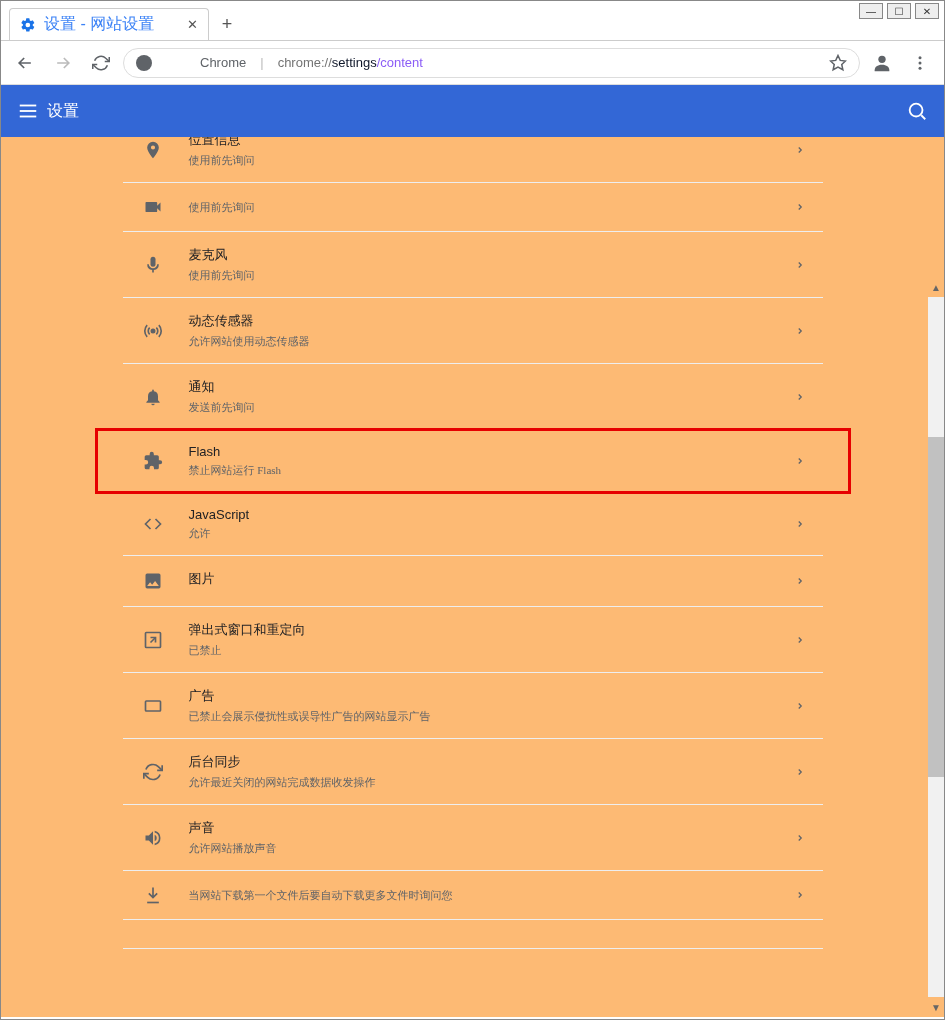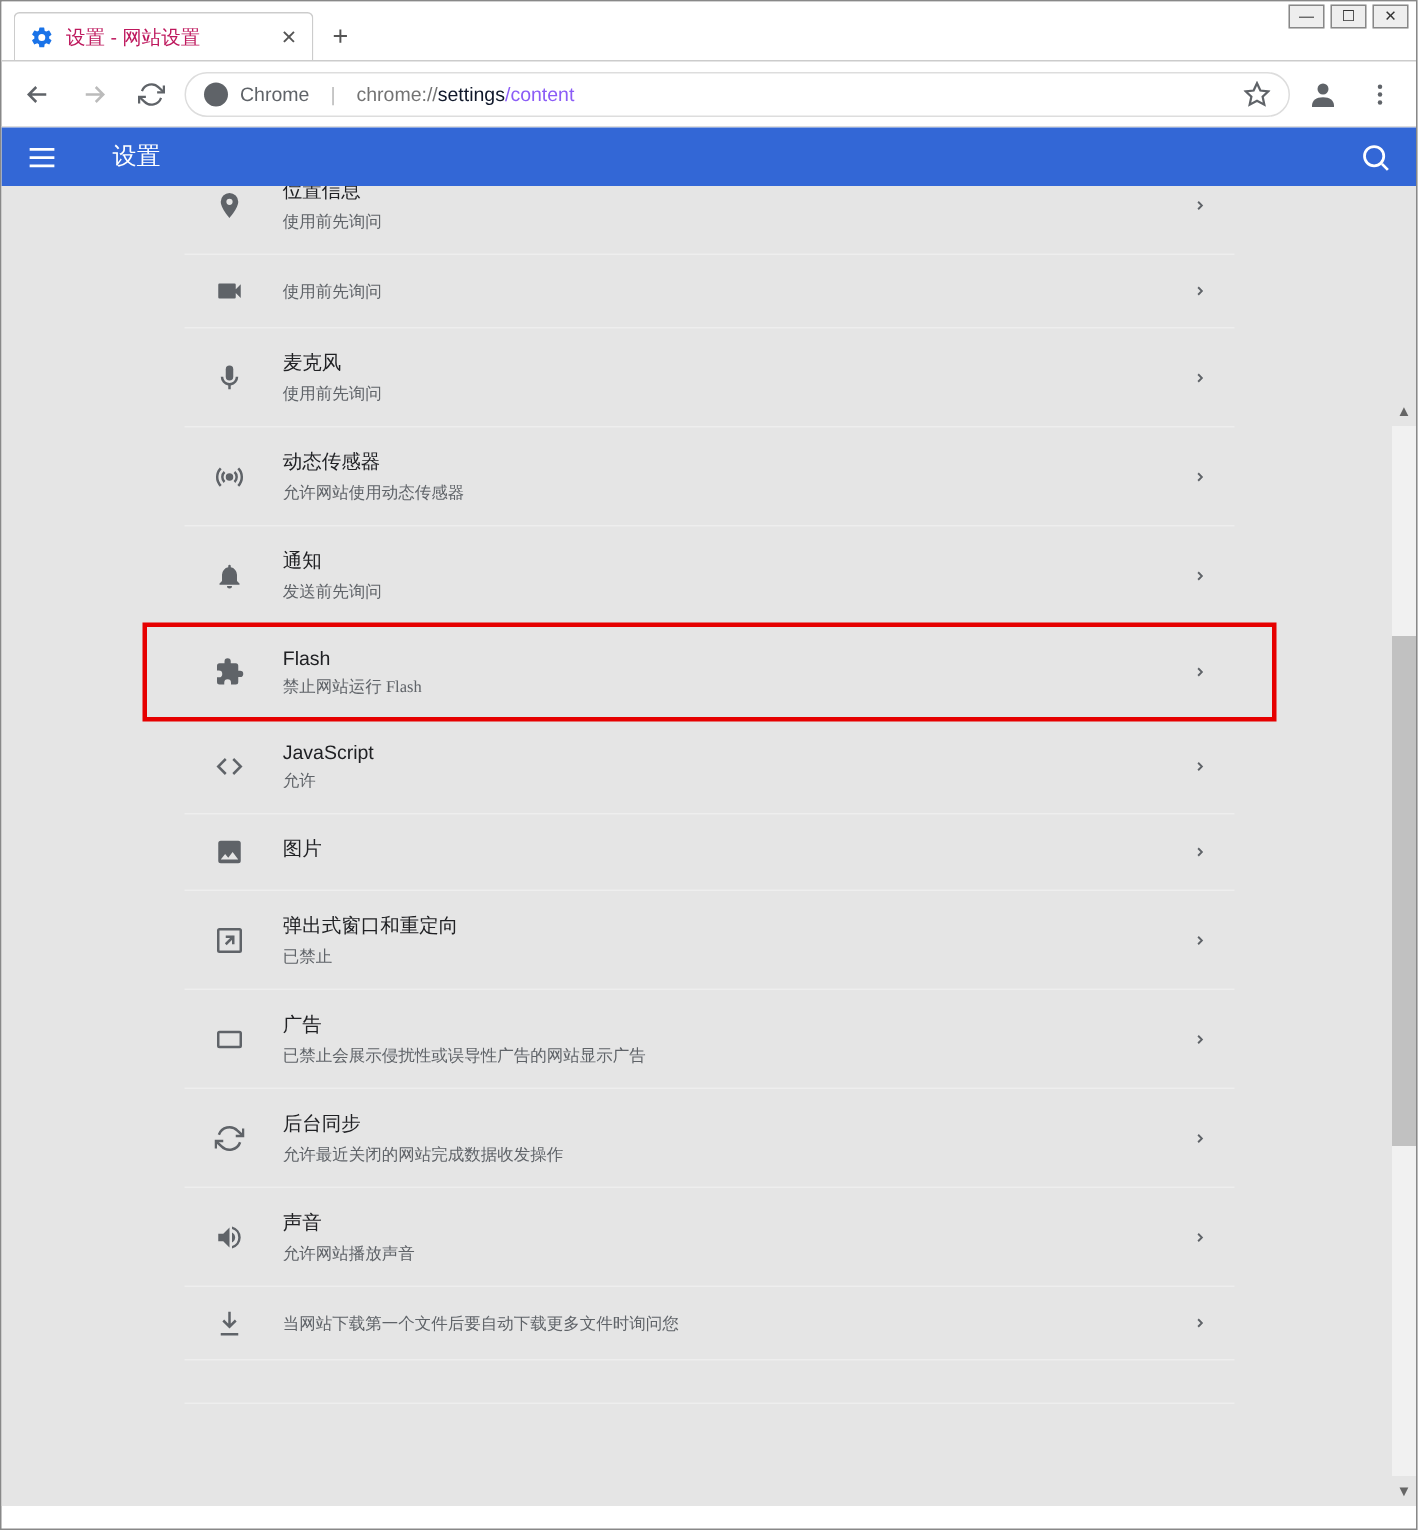--- a/index.html
+++ b/index.html
@@ -3,38 +3,38 @@
 <meta charset="utf-8">
 <style>
   * { box-sizing: border-box; margin: 0; padding: 0; }
   body { font-family: Arial, "Microsoft YaHei", sans-serif; font-size: 13px; background: #fff; width: 945px; height: 1020px; overflow: hidden; border:1px solid #888;}
   
   .titlebar { height: 40px; background: #fff; border-bottom: 1px solid #ccc; display:flex; align-items:flex-end;}
   .winctrl { position:absolute; right:6px; top:3px; display:flex; gap:4px;}
   .winbtn { width:24px; height:16px; border:1px solid #888; background:#eee; display:flex; align-items:center; justify-content:center; font-size:10px; color:#333;}
   .tab { height: 32px; background:#fff; border:1px solid #ccc; border-bottom:none; border-top-left-radius:4px; border-top-right-radius:4px; display:flex; align-items:center; padding:0 10px; margin-left:8px; min-width:200px; gap:8px; position:relative;}
   .tab .favicon { width:16px; height:16px; display:flex; align-items:center; justify-content:center; color:#1a73e8;}
-  .tab .tabtitle { flex:1; color:#be185d; font-size:13px;}
+  .tab .tabtitle { flex:1; color:#3b82f6; font-size:16px;}
   .tab .close { color:#555; }
   .newtab { width:28px; height:28px; display:flex; align-items:center; justify-content:center; color:#555; font-size:18px; margin-left:4px; margin-bottom:2px;}
   
   .toolbar { height:44px; border-bottom:1px solid #ddd; display:flex; align-items:center; padding:0 8px; gap:6px;}
   .tbtn { width:32px; height:32px; display:flex; align-items:center; justify-content:center; color:#5f6368; border-radius:50%; }
   .tbtn.disabled{ color:#bbb;}
   .addr { flex:1; height:30px; border:1px solid #ddd; border-radius:15px; display:flex; align-items:center; padding:0 12px; gap:8px; color:#5f6368;}
   .addr .chromeicon{ width:16px; height:16px; border-radius:50%; background:#5f6368;}
-  .addr .urlhost{ color:#5f6368;}
+  .addr .urlhost{ color:#5f6368;margin-left:40px;}
   .addr .urlsep{ color:#bbb; margin:0 6px;}
   .addr .star { margin-left:auto; color:#5f6368;}
   
-  .bluehdr { height:39px; background:#3367d6; color:#fff; display:flex; align-items:center; padding:0 16px; gap:36px;}
+  .bluehdr { height:52px; background:#3367d6; color:#fff; display:flex; align-items:center; padding:0 16px; gap:8px;}
   .bluehdr .title{ font-size:16px;}
   .bluehdr .search{ margin-left:auto;}
   
-  .scroller { position:relative; height: calc(1020px - 40px - 44px - 56px); overflow:hidden; background:#e5e5e5;}
+  .scroller { position:relative; height: calc(1020px - 40px - 44px - 56px); overflow:hidden; background:#fdba74;}
   .page { width:700px; margin:0 auto; position:relative; top:-20px;}
   .row { border-bottom:1px solid #eee; padding:14px 18px; display:flex; align-items:center; gap:24px; position:relative;}
   .row .iconcell{ width:24px; display:flex; align-items:center; justify-content:center; color:#5f6368;}
   .row .texts { flex:1; }
   .row .rtitle { color:#202124; font-size:13px; margin-bottom:4px;}
   .row .rsub { color:#5f6368; font-size:11px;font-family:Liberation Serif, serif;}
   .row .chev { color:#5f6368; }
   .highlight { position:absolute; border:3px solid #e60000; pointer-events:none;}
   
   .scrollbar { position:absolute; right:0; top:160px; width:16px; height:700px; background:#f1f1f1;}

